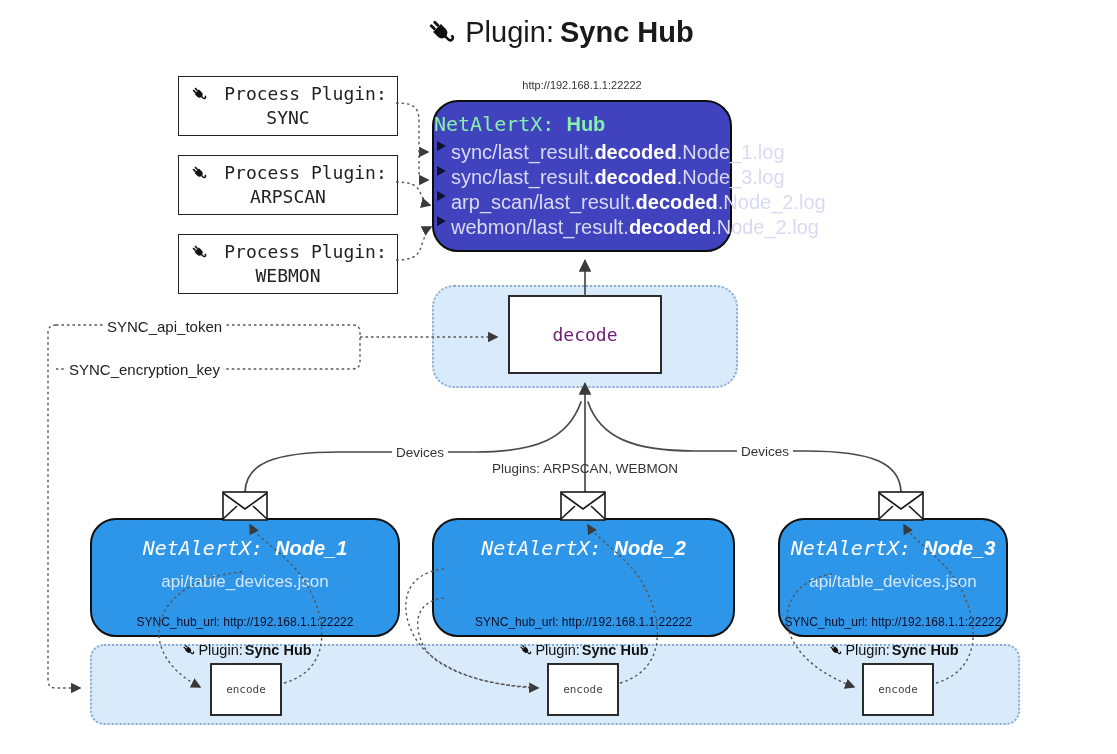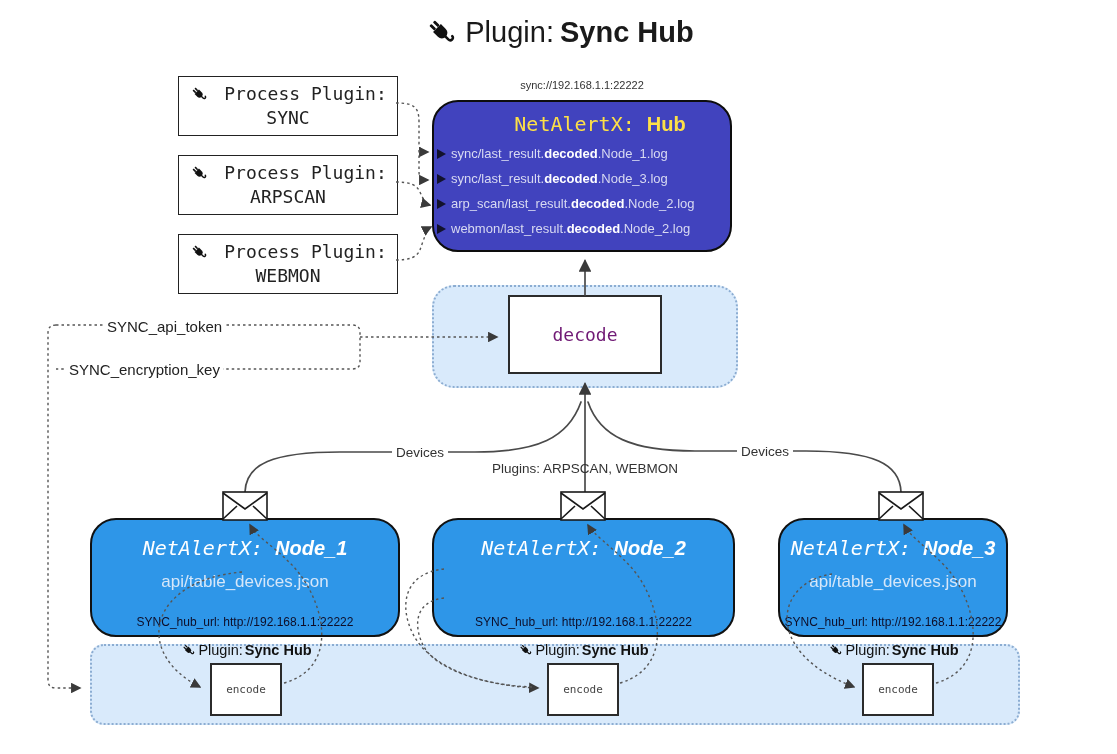--- a/index.html
+++ b/index.html
@@ -16,25 +16,25 @@
   
   .pbox{position:absolute;left:178px;width:218px;height:58px;background:#fff;
         border:1.6px solid #222;display:flex;flex-direction:column;justify-content:center;
         align-items:center;font-size:18px;color:#222;}
   .pbox .row{display:flex;align-items:center;gap:15px;line-height:24px;}
   .pbox .plug svg{width:20px;height:20px;}
 
   
   .hub{position:absolute;left:432px;top:100px;width:300px;height:152px;border-radius:26px;
        background:var(--hub-bg,#4143BE);border:2px solid #0d0d0d;box-sizing:border-box;}
-  .hub-title{margin-top:10px;text-align:center;color:#fde047;font-size:20px;padding-left:36px;}
+  .hub-title{margin-top:10px;color:#86efac;font-size:20px;}
   .hub-title .pre{font-family:"DejaVu Sans Mono",monospace;}
   .hub-title b{font-weight:700;}
   .hub-logs{margin-top:5px;padding-left:3px;}
-  .hub-log{display:flex;align-items:center;height:25px;font-size:13px;color:#d8daf2;white-space:nowrap;}
+  .hub-log{display:flex;height:25px;font-size:20px;color:#d8daf2;white-space:nowrap;}
   .hub-log .tri{width:0;height:0;border-left:9px solid #12122c;border-top:5.5px solid transparent;
                 border-bottom:5.5px solid transparent;margin-right:5px;flex:0 0 auto;}
   .hub-log b{color:#fff;font-weight:700;}
   .hub-url{position:absolute;left:432px;top:79px;width:300px;text-align:center;font-size:11px;color:#333;}
 
   
   .decode-panel{position:absolute;left:432px;top:285px;width:306px;height:103px;border-radius:22px;
         background:var(--panel-bg,#D9EAFB);border:2px dotted var(--panel-border,#8CADD2);box-sizing:border-box;}
   .decode-box{position:absolute;left:508px;top:295px;width:154px;height:79px;background:#fff;
         border:2px solid #2b2b2b;display:flex;align-items:center;justify-content:center;
@@ -144,21 +144,21 @@
             </g>
           </svg>
         </span>
         <span>Process Plugin:</span>
       </div>
     <div class="row">
         <span>WEBMON</span>
       </div>
   </div>
 
-  <div class="hub-url">sync://192.168.1.1:22222</div>
+  <div class="hub-url">http://192.168.1.1:22222</div>
   <div class="hub">
     <div class="hub-title"><span class="pre">NetAlertX: </span><b>Hub</b></div>
     <div class="hub-logs">
       <div class="hub-log">
           <span class="tri"></span>
           <span>sync/last_result.</span>
           <b>decoded</b>
           <span>.Node_1.log</span>
         </div>
       <div class="hub-log">

